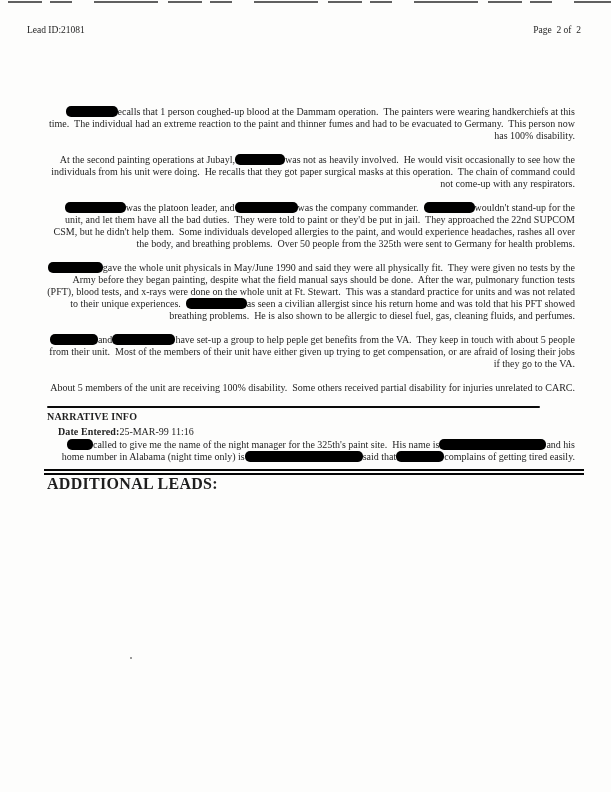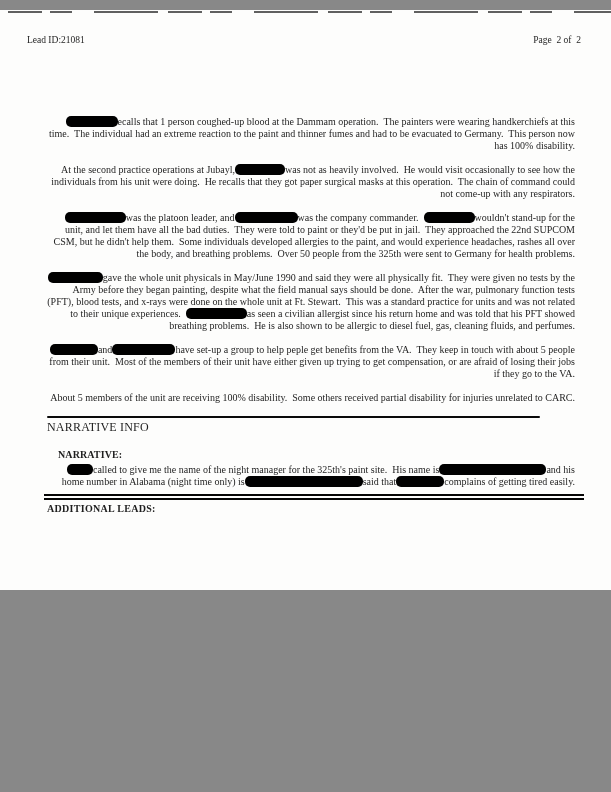--- a/index.html
+++ b/index.html
@@ -1,18 +1,18 @@
 <!DOCTYPE html>
 <html style="--ink: #1e1e1e; --paper: #fdfdfc; --redact: #000000;"><head>
 <meta charset="utf-8">
 <style>
   :root { --ink:#1e1e1e; --paper:#fdfdfc; --redact:#000000; }
   html,body { margin:0; padding:0; background:#888; }
   .page {
-    position:relative; width:611px; height:580px; margin:10px auto;
+    position:relative; width:611px; height:792px; margin:0 auto;
     background:var(--paper); overflow:hidden;
     font-family:"Liberation Serif", serif; color:var(--ink);
     font-size:10px; line-height:12px;
   }
   .scan-line {
     position:absolute; top:1px; left:8px; right:0; height:2px;
     background:repeating-linear-gradient(90deg,
       #2c2c2c 0 34px, transparent 34px 42px,
       #2c2c2c 42px 64px, transparent 64px 86px,
       #2c2c2c 86px 150px, transparent 150px 160px);
@@ -24,58 +24,60 @@
     padding:24px 30px 0 27px; font-size:9.5px;
   }
   .header span { white-space:pre; }
   .body { padding:0 36px 0 47px; margin-top:70px; }
   .para { margin:0 0 12px 0; white-space:pre-wrap; text-align:right; }
   .redaction {
     display:inline-block; height:11px; background:var(--redact);
     border-radius:5px; vertical-align:-2px;
   }
   .rule { width:493px; height:2px; background:#0a0a0a; margin:10px 0 3px 0; border-radius:1px; }
-  .sec-title { font-weight:normal; font-size:12px; letter-spacing:.2px; margin:0 0 3px 0; }
+  .sec-title { font-weight:bold; font-size:10px; letter-spacing:.2px; margin:0 0 3px 0; }
   .field { margin-left:11px; line-height:12.5px; }
   .flabel { font-weight:bold; letter-spacing:.1px; }
   .narr-label { font-weight:bold; margin:16px 0 3px 11px; letter-spacing:.1px; }
   .narr-para { margin-bottom:0; }
   .double-rule {
     margin:6px -9px 0 -3px; height:2px;
     border-top:2.5px solid #050505; border-bottom:2px solid #050505;
   }
-  .add-leads { font-weight:bold; font-size:10px; letter-spacing:.3px; margin-top:3px; }
+  .add-leads { font-weight:bold; font-size:16px; letter-spacing:.3px; margin-top:3px; }
 </style>
 </head>
 <body>
 
 <div class="page">
   <div class="scan-line"></div>
   <div class="speck"></div>
 
   <div class="header">
     <span>Lead ID:21081</span>
     <span>Page  2 of  2</span>
   </div>
 
   <div class="body">
     <p class="para"><span class="redaction" style="width: 52px;"></span><span>ecalls that 1 person coughed-up blood at the Dammam operation.  The painters were wearing handkerchiefs at this time.  The individual had an extreme reaction to the paint and thinner fumes and had to be evacuated to Germany.  This person now has 100% disability.</span></p>
-    <p class="para"><span>At the second practice operations at Jubayl,</span><span class="redaction" style="width: 50px;"></span><span>was not as heavily involved.  He would visit occasionally to see how the individuals from his unit were doing.  He recalls that they got paper surgical masks at this operation.  The chain of command could not come-up with any respirators.</span></p>
+    <p class="para"><span>At the second painting operations at Jubayl,</span><span class="redaction" style="width: 50px;"></span><span>was not as heavily involved.  He would visit occasionally to see how the individuals from his unit were doing.  He recalls that they got paper surgical masks at this operation.  The chain of command could not come-up with any respirators.</span></p>
     <p class="para"><span class="redaction" style="width: 61px;"></span><span>was the platoon leader, and</span><span class="redaction" style="width: 63px;"></span><span>was the company commander.  </span><span class="redaction" style="width: 51px;"></span><span>wouldn't stand-up for the unit, and let them have all the bad duties.  They were told to paint or they'd be put in jail.  They approached the 22nd SUPCOM CSM, but he didn't help them.  Some individuals developed allergies to the paint, and would experience headaches, rashes all over the body, and breathing problems.  Over 50 people from the 325th were sent to Germany for health problems.</span></p>
     <p class="para"><span class="redaction" style="width: 55px;"></span><span>gave the whole unit physicals in May/June 1990 and said they were all physically fit.  They were given no tests by the Army before they began painting, despite what the field manual says should be done.  After the war, pulmonary function tests (PFT), blood tests, and x-rays were done on the whole unit at Ft. Stewart.  This was a standard practice for units and was not related to their unique experiences.  </span><span class="redaction" style="width: 61px;"></span><span>as seen a civilian allergist since his return home and was told that his PFT showed breathing problems.  He is also shown to be allergic to diesel fuel, gas, cleaning fluids, and perfumes.</span></p>
     <p class="para"><span class="redaction" style="width: 48px;"></span><span>and</span><span class="redaction" style="width: 63px;"></span><span>have set-up a group to help peple get benefits from the VA.  They keep in touch with about 5 people from their unit.  Most of the members of their unit have either given up trying to get compensation, or are afraid of losing their jobs if they go to the VA.</span></p>
     <p class="para"><span>About 5 members of the unit are receiving 100% disability.  Some others received partial disability for injuries unrelated to CARC.</span></p>
 
     <div class="rule"></div>
 
     <div class="sec-title">NARRATIVE INFO</div>
 
+    <div class="field">
+      <span class="flabel">Date Entered:</span><span>25-MAR-99 11:16</span>
+    </div>
 
 
-    <div class="narr-label">NARRATIVE:</div>
 
     <p class="para narr-para"><span class="redaction" style="width: 26px;"></span><span>called to give me the name of the night manager for the 325th's paint site.  His name is</span><span class="redaction" style="width: 107px;"></span><span>and his home number in Alabama (night time only) is</span><span class="redaction" style="width: 118px;"></span><span>said that</span><span class="redaction" style="width: 48px;"></span><span>complains of getting tired easily.</span></p>
 
     <div class="double-rule"></div>
 
     <div class="add-leads">ADDITIONAL LEADS:</div>
   </div>
 </div>
 
 </body></html>

